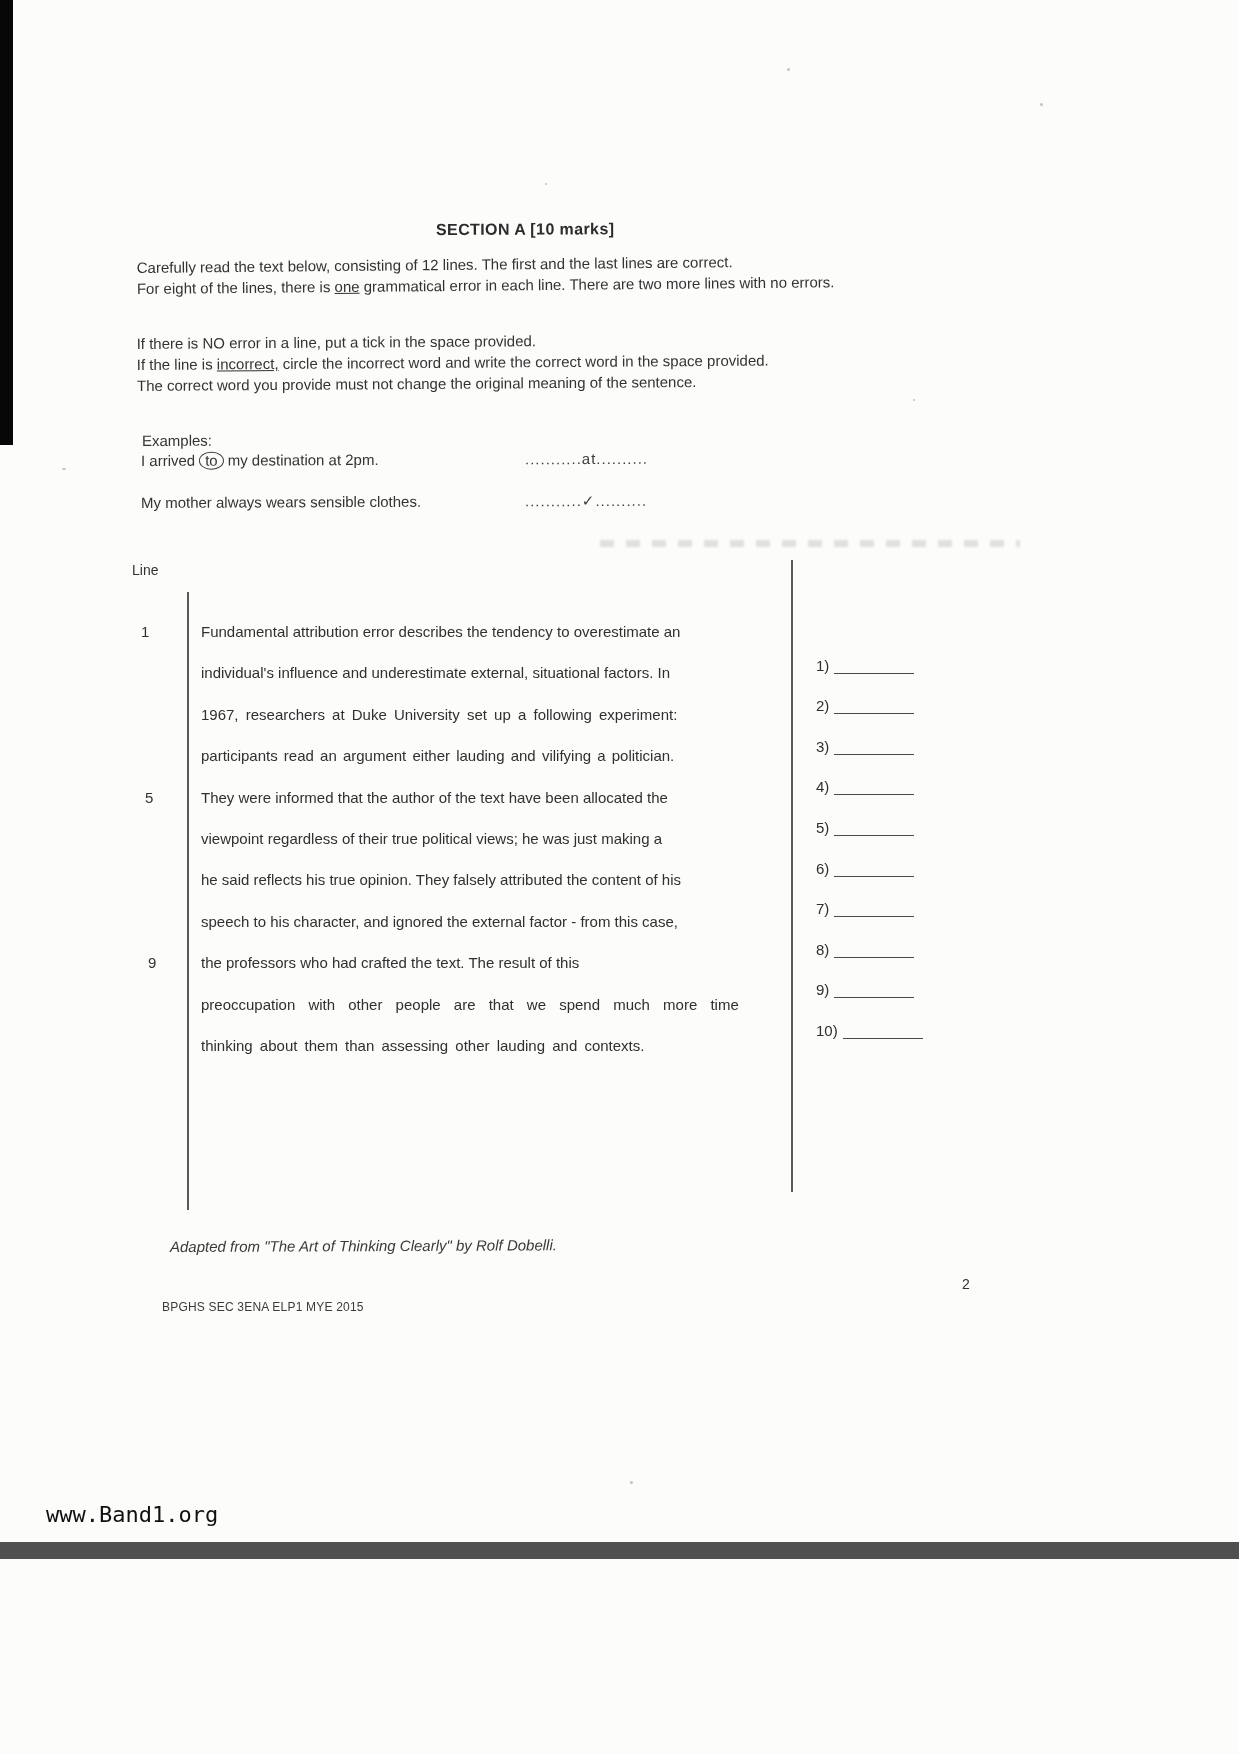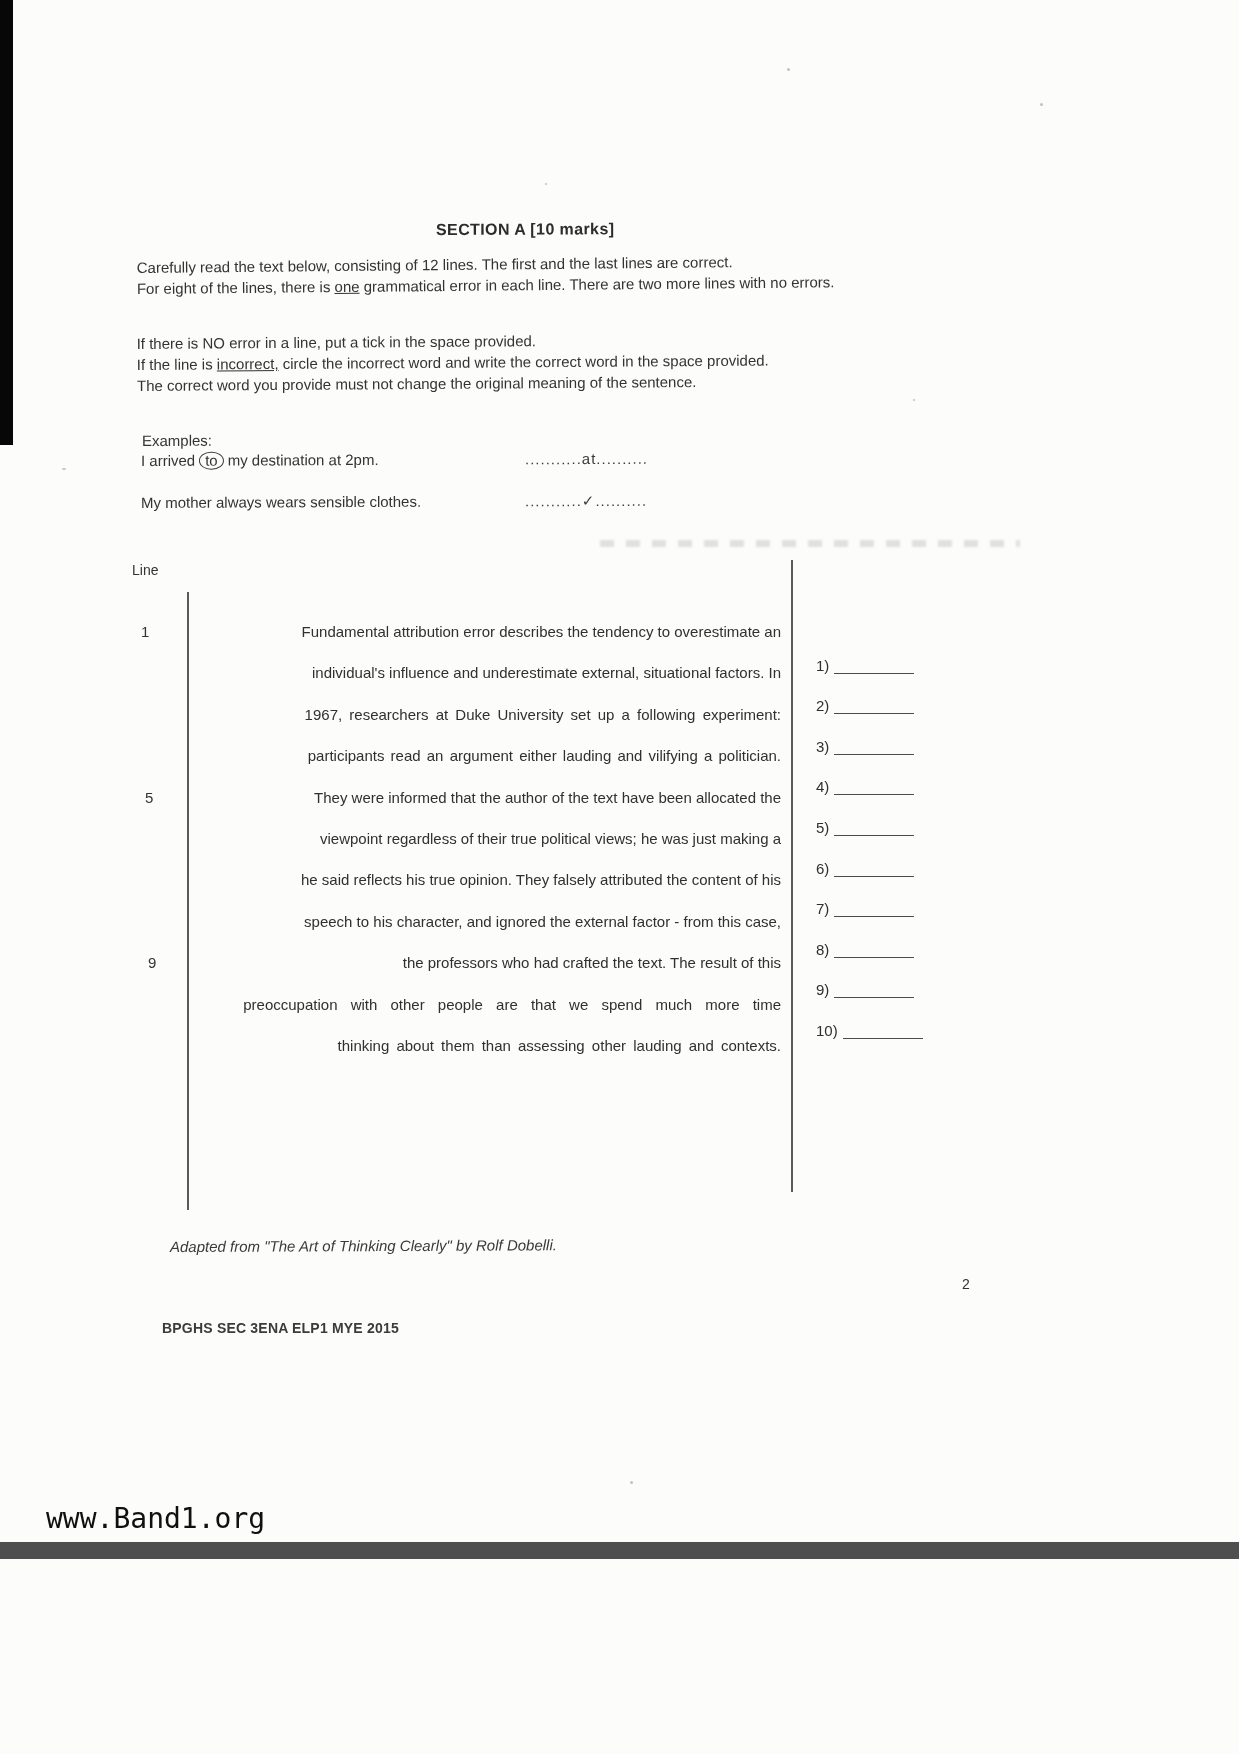--- a/index.html
+++ b/index.html
@@ -14,36 +14,36 @@
   .tilt-b{transform:rotate(-0.4deg);transform-origin:0 100%;}
   .tilt-c{transform:rotate(-0.25deg);transform-origin:0 100%;}
   .title{font-size:16px;font-weight:600;letter-spacing:0.4px;color:#2c2c2c;}
   .body-text{font-size:15px;line-height:21px;color:#333;}
   .u{text-decoration:underline;}
   .ex-row{display:flex;font-size:15px;color:#333;align-items:baseline;}
   .ex-text{width:384px;}
   .circled{display:inline-block;border:1.4px solid #3a3a3a;border-radius:50%;padding:0 5px 1px 5px;margin:0 4px;line-height:15px;}
   .dotted-answer{font-size:15px;letter-spacing:1px;color:#3a3a3a;}
   .vrule{width:2px;background:#5a5a5a;}
-  .passage{font-size:15px;color:#303030;text-align:right;}
+  .passage{font-size:15px;color:#303030;}
   .passage .pl{line-height:41.4px;white-space:nowrap;}
   .passage .pl:nth-child(3){word-spacing:3px;}
   .passage .pl:nth-child(4){word-spacing:2px;}
   .passage .pl:nth-child(10){word-spacing:9px;}
   .passage .pl:nth-child(11){word-spacing:3px;}
   .colhead{font-size:14px;color:#333;}
   .linenum{font-size:15px;color:#333;line-height:41.4px;}
   .ans-col{display:flex;flex-direction:column;}
   .ans-row{height:40.6px;display:flex;align-items:flex-end;font-size:15px;color:#2f2f2f;}
   .ans-label{margin-right:5px;}
   .ans-blank{display:inline-block;width:80px;border-bottom:1.4px solid #4a4a4a;height:15px;}
   .attribution{font-size:15px;font-style:italic;color:#3a3a3a;}
-  .doccode{font-size:14px;font-weight:700;color:#3b3b3b;letter-spacing:0.2px;margin-top:20px;}
+  .doccode{font-size:12px;font-weight:400;color:#3b3b3b;letter-spacing:0.2px;}
   .pagenum{font-size:14px;color:#333;}
-  .watermark{font-family:"DejaVu Sans Mono","Liberation Mono",monospace;font-size:28px;color:#101010;}
+  .watermark{font-family:"DejaVu Sans Mono","Liberation Mono",monospace;font-size:22px;color:#101010;}
   .bottom-bar{background:#4f4f4f;}
   .scan-strip{background:#070707;}
   .speck{position:absolute;background:#8a8a8a;border-radius:50%;opacity:0.5;}
   .smudge{position:absolute;opacity:0.16;background:repeating-linear-gradient(90deg,#555 0 14px,transparent 14px 26px);height:7px;filter:blur(1px);}
 </style>
 </head>
 <body>
 
 <div class="abs scan-strip" style="left:0;top:0;width:13px;height:445px;"></div>
 <div class="smudge" style="left:600px;top:540px;width:420px;"></div>

